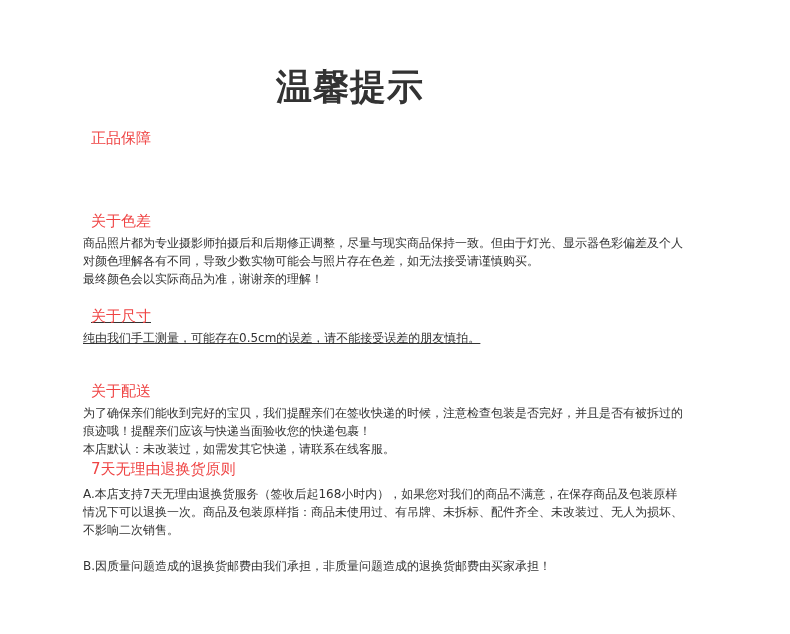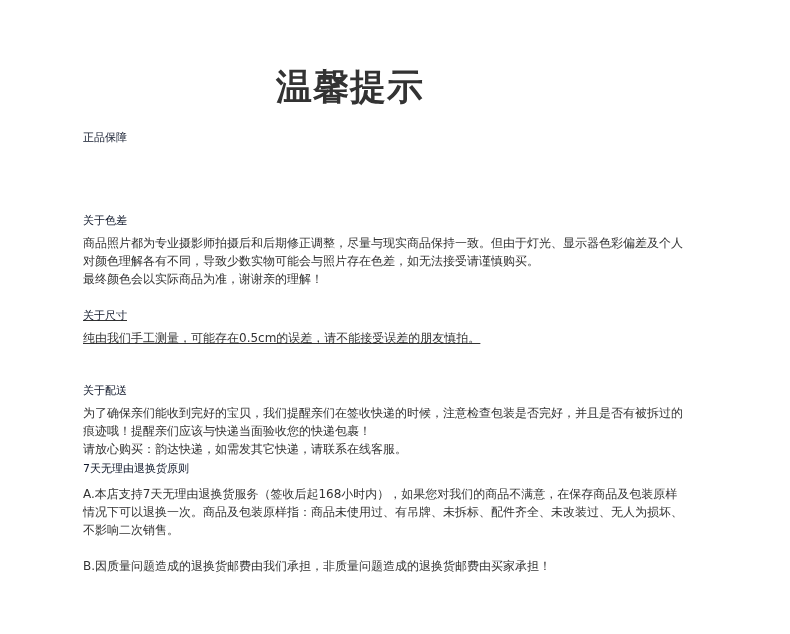--- a/index.html
+++ b/index.html
@@ -26,24 +26,24 @@
       color: #333333;
       letter-spacing: 1px;
       line-height: 36px;
     }
     .section {
       position: absolute;
       left: 83px;
       width: 640px;
     }
     .section-heading {
-      font-size: 11px;
-      color: #0f172a;
+      font-size: 15px;
+      color: #ef4444;
       line-height: 20px;
-      margin: 0 0 3px 0;
+      margin: 0 0 3px 8px;
       font-weight: normal;
     }
     .section-line {
       font-size: 12px;
       line-height: 18px;
       color: #333333;
       white-space: nowrap;
     }
     .spacer {
       height: 18px;
@@ -67,21 +67,21 @@
 
 <div class="section" style="top:306px;text-decoration:underline;">
   <div class="section-heading">关于尺寸</div>
   <div class="section-line">纯由我们手工测量，可能存在0.5cm的误差，请不能接受误差的朋友慎拍。</div>
 </div>
 
 <div class="section" style="top:381px;">
   <div class="section-heading">关于配送</div>
   <div class="section-line">为了确保亲们能收到完好的宝贝，我们提醒亲们在签收快递的时候，注意检查包装是否完好，并且是否有被拆过的</div>
   <div class="section-line">痕迹哦！提醒亲们应该与快递当面验收您的快递包裹！</div>
-  <div class="section-line">请放心购买：韵达快递，如需发其它快递，请联系在线客服。</div>
+  <div class="section-line">本店默认：未改装过，如需发其它快递，请联系在线客服。</div>
 </div>
 
 <div class="section" style="top:459px;">
   <div class="section-heading" style="margin-bottom:6px;">7天无理由退换货原则</div>
   <div class="section-line">A.本店支持7天无理由退换货服务（签收后起168小时内），如果您对我们的商品不满意，在保存商品及包装原样</div>
   <div class="section-line">情况下可以退换一次。商品及包装原样指：商品未使用过、有吊牌、未拆标、配件齐全、未改装过、无人为损坏、</div>
   <div class="section-line">不影响二次销售。</div>
   <div class="spacer"></div>
   <div class="section-line">B.因质量问题造成的退换货邮费由我们承担，非质量问题造成的退换货邮费由买家承担！</div>
 </div>

